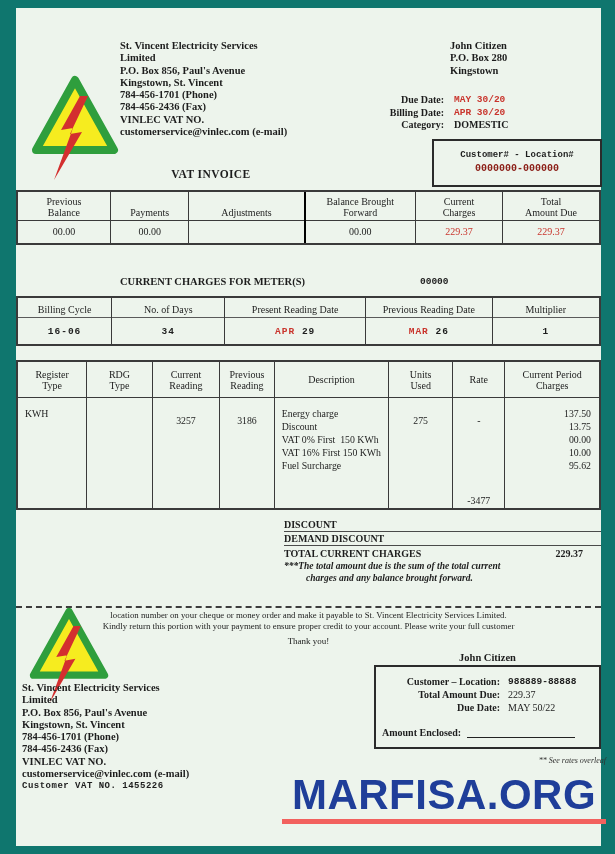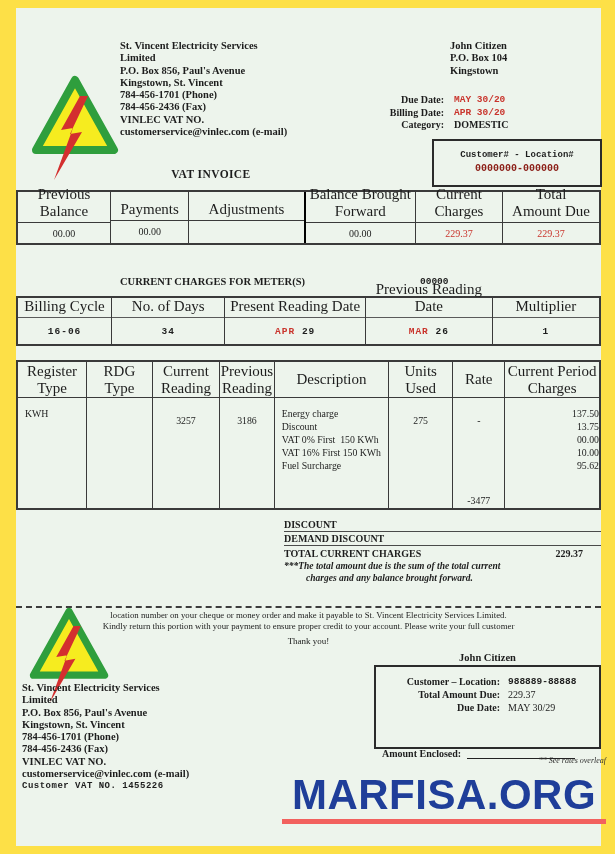--- a/index.html
+++ b/index.html
@@ -1,17 +1,17 @@
 <!DOCTYPE html>
 <html><head>
 <meta charset="utf-8">
 <style>
   * { margin:0; padding:0; box-sizing:border-box; }
   body { background:#ffffff; font-family:"Liberation Serif", serif; color:#1d1d1d; }
-  .canvas { position:relative; width:615px; height:854px; background:#fde047; overflow:hidden; }
+  .canvas { position:relative; width:615px; height:854px; background:#0f766e; overflow:hidden; }
   .page { position:absolute; left:16px; top:8px; width:585px; height:838px; background:#edf4ec; }
   .abs { position:absolute; }
 
   
   .company-top { left:104px; top:32px; width:230px; font-size:10.5px; font-weight:bold; line-height:12.3px; }
   .recipient   { left:434px; top:32px; font-size:10.5px; font-weight:bold; line-height:12.3px; }
   .meta { left:330px; top:86px; width:200px; font-size:10px; line-height:12.6px; }
   .meta-row { display:flex; }
   .meta-label { flex:1; text-align:right; font-weight:bold; }
   .meta-value { width:92px; margin-left:10px; font-family:"Liberation Mono", monospace; font-weight:bold; font-size:9.5px; }
@@ -20,21 +20,21 @@
   .cust-box { left:416px; top:131px; width:170px; height:48px; border:2px solid #2b2b2b; text-align:center; padding-top:7px;
               font-family:"Liberation Mono", monospace; font-weight:bold; font-size:9px; line-height:14px; }
   .cust-box .val { color:#8b1d15; font-size:10px; }
   .vat-title { left:100px; top:160px; width:190px; text-align:center; font-weight:bold; font-size:11.5px; letter-spacing:0.4px; }
 
   
   .tbl { position:absolute; border:2px solid #3a3a3a; background:#edf4ec; }
   .cols { display:flex; height:100%; }
   .col { border-right:1px solid #3a3a3a; }
   .col:last-child { border-right:none; }
-  .hdr { font-size:15px; text-align:center; white-space:pre-line; display:flex; align-items:flex-end; justify-content:center; padding-bottom:2px; }
+  .hdr { font-size:10px; text-align:center; white-space:pre-line; display:flex; align-items:flex-end; justify-content:center; padding-bottom:2px; }
 
   
   .t1 { left:0px; top:182px; width:585px; height:55px; }
   .t1 .col { display:flex; flex-direction:column; }
   .t1 .hdr { height:31px; border-bottom:1px solid #3a3a3a; }
   .t1 .cell { height:23px; text-align:center; font-size:10px; padding-top:5px; }
   .t1 .thick { border-right:2px solid #000000; }
 
   
   .t2 { left:0px; top:288px; width:585px; height:50px; }
@@ -43,21 +43,21 @@
   .t2 .cell { flex:1; display:flex; align-items:center; justify-content:center;
               font-family:"Liberation Mono", monospace; font-weight:bold; font-size:9.5px; letter-spacing:1px; }
 
   
   .t3 { left:0px; top:352px; width:585px; height:150px; }
   .t3 .col { display:flex; flex-direction:column; }
   .t3 .hdr { height:36px; border-bottom:1px solid #3a3a3a; align-items:center; padding-bottom:0; }
   .t3 .body { flex:1; padding-top:9px; font-size:9.8px; }
   .t3 .line { height:13px; line-height:13px; white-space:pre; }
   .t3 .c { text-align:center;margin-top:7px; }
-  .t3 .r { text-align:right; }
+  .t3 .r { text-align:right; padding-right:8px; }
   .t3 .desc { padding-left:7px; }
   .t3 .kwh { font-weight:normal; padding-left:7px; }
 
   
   .totals { left:268px; top:510px; width:317px; font-size:10px; }
   .tot-row { border-bottom:1px solid #4a4a4a; font-weight:bold; height:14px; line-height:13px; }
   .tot-main { display:flex; justify-content:space-between; font-weight:bold; height:15px; line-height:15px; padding-right:18px; }
   .tot-note { font-weight:bold; font-style:italic; font-size:9.5px; line-height:11.5px; }
   .tot-note .ind { padding-left:22px; }
 
@@ -101,21 +101,21 @@
       <div>P.O. Box 856, Paul's Avenue</div>
       <div>Kingstown, St. Vincent</div>
       <div>784-456-1701 (Phone)</div>
       <div>784-456-2436 (Fax)</div>
       <div>VINLEC VAT NO.</div>
       <div>customerservice@vinlec.com (e-mail)</div>
     </div>
 
     <div class="abs recipient">
       <div>John Citizen</div>
-      <div>P.O. Box 104</div>
+      <div>P.O. Box 280</div>
       <div>Kingstown</div>
     </div>
 
     <div class="abs meta">
       <div class="meta-row">
         <span class="meta-label">Due Date:</span>
         <span class="meta-value red">MAY 30/20</span>
       </div>
       <div class="meta-row">
         <span class="meta-label">Billing Date:</span>
@@ -301,24 +301,24 @@
       <div class="sb-row">
         <span class="sb-label">Customer – Location:</span>
         <span class="sb-val mono">988889-88888</span>
       </div>
       <div class="sb-row">
         <span class="sb-label">Total Amount Due:</span>
         <span class="sb-val">229.37</span>
       </div>
       <div class="sb-row">
         <span class="sb-label">Due Date:</span>
-        <span class="sb-val">MAY 30/29</span>
+        <span class="sb-val">MAY 50/22</span>
       </div>
       <div class="sb-enclosed">
-        <span style="font-weight:bold;margin-top:21px;">Amount Enclosed:</span>
+        <span style="font-weight:bold;">Amount Enclosed:</span>
         <span class="sb-line"></span>
       </div>
     </div>
 
     <div class="abs company-bottom">
       <div>St. Vincent Electricity Services</div>
       <div>Limited</div>
       <div>P.O. Box 856, Paul's Avenue</div>
       <div>Kingstown, St. Vincent</div>
       <div>784-456-1701 (Phone)</div>

